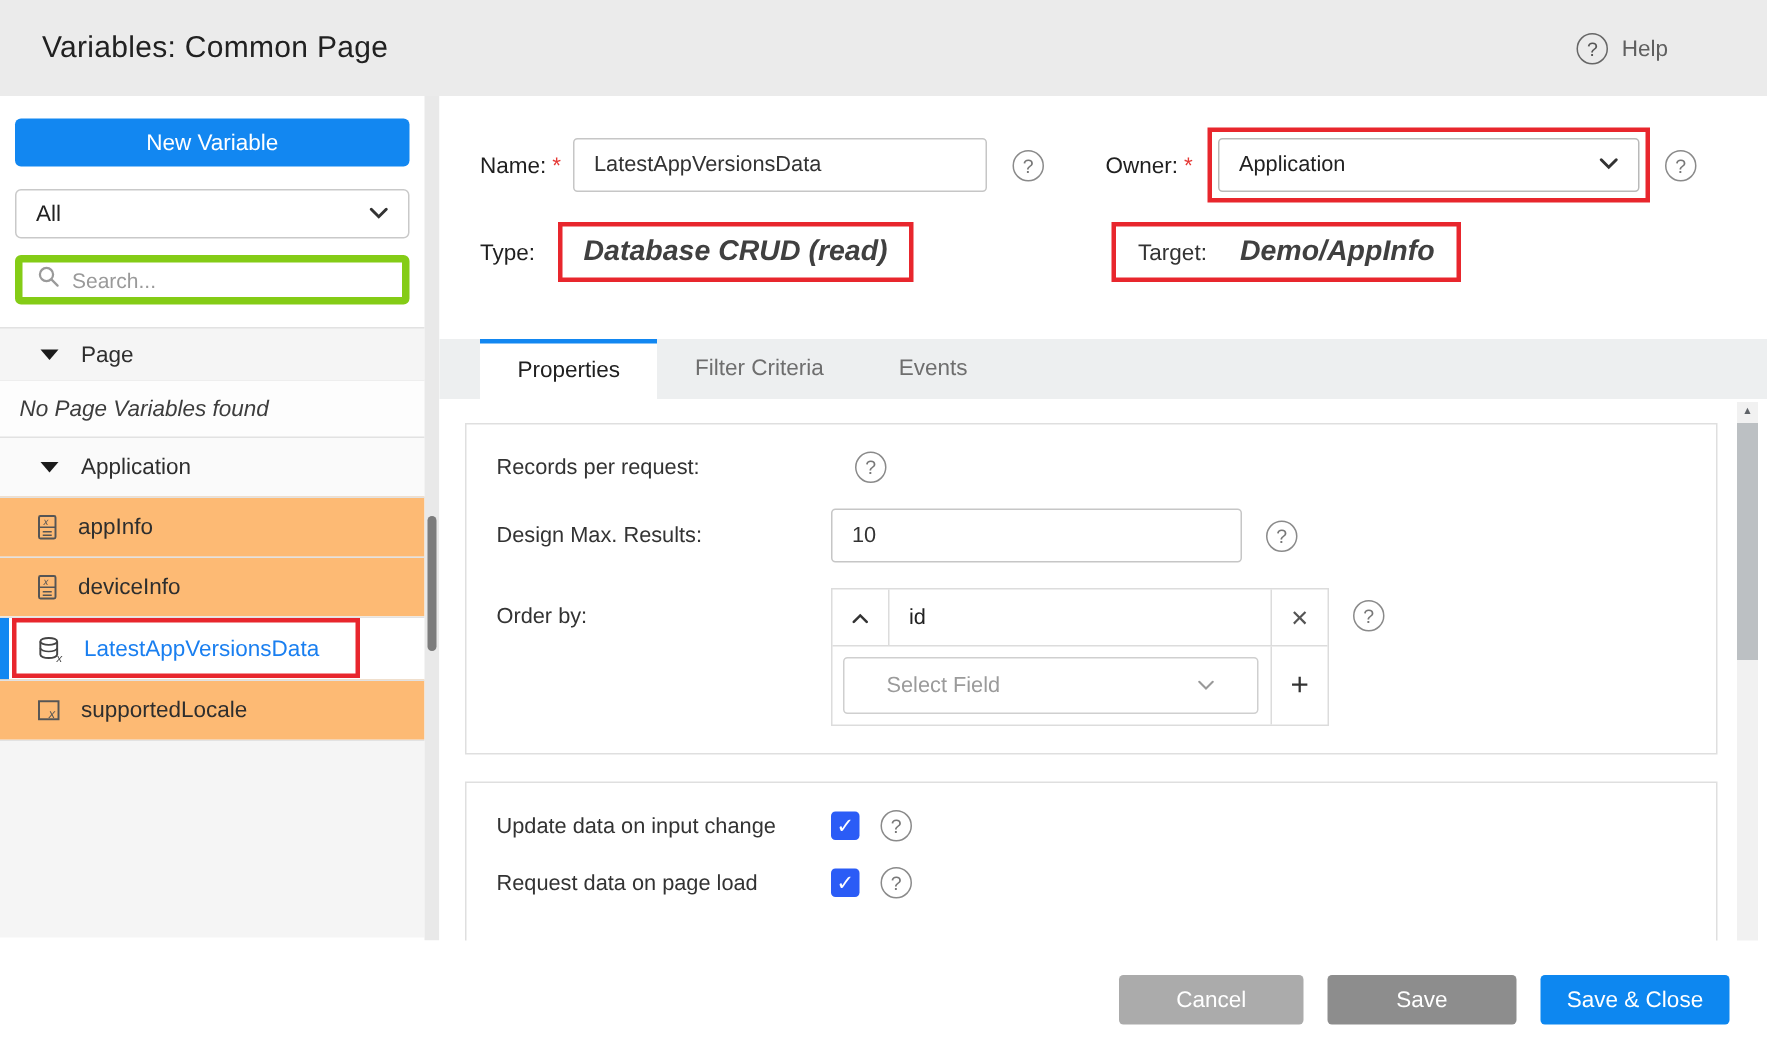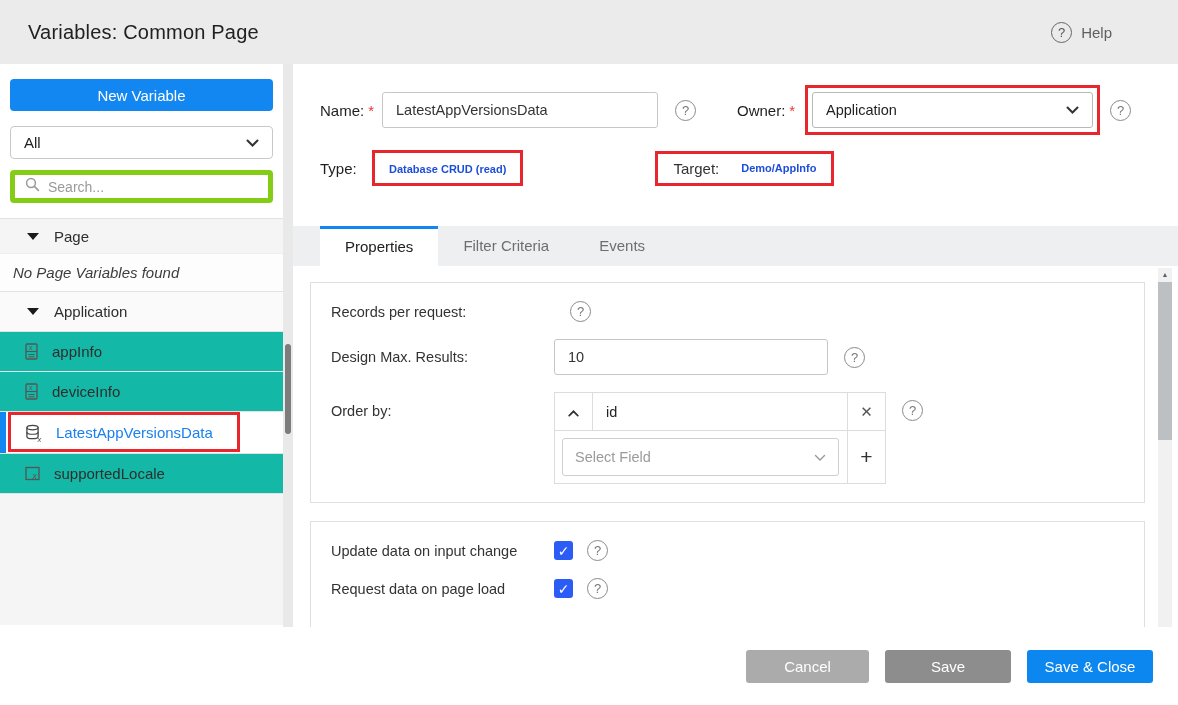--- a/index.html
+++ b/index.html
@@ -35,21 +35,21 @@
   .searchbox input::placeholder { color:#9a9a9a; }
 
   .tree { margin-top:15px; font-size:15px; }
   .trow { display:flex; align-items:center; position:relative; }
   .tgroup { height:35px; background:#f5f5f5; border-top:1px solid #e2e2e2; padding-left:27px; color:#2e2e2e; cursor:pointer; }
   .tgroup.app { height:40px; background:#fafafa; }
   .caret { width:0; height:0; border-left:6px solid transparent; border-right:6px solid transparent;
     border-top:7px solid #1b1b1b; margin-right:15px; }
   .tempty { height:38px; background:#fdfdfd; border-top:1px solid #eee; font-style:italic;
     color:#3d3d3d; padding-left:13px; }
-  .titem { height:40px; background:#14b8a6; border-top:1px solid #e2e2e2; padding-left:25px;
+  .titem { height:40px; background:#fdba74; border-top:1px solid #e2e2e2; padding-left:25px;
     color:#2e2e2e; cursor:pointer; }
   .titem .vicon { margin-right:13px; display:inline-flex; }
   .titem.selected { height:42px; background:#fff; color:#1a7ff0; }
   .sel-bar { position:absolute; left:0; top:0; bottom:0; width:6px; background:#1287f1; }
   .sel-outline { position:absolute; left:8px; top:0; bottom:1px; width:232px;
     border:3px solid #e8262d; pointer-events:none; }
   .tfiller { height:132px; background:#f5f5f5; border-top:1px solid #e2e2e2; }
 
   .side-scroll { position:absolute; right:0; top:0; width:10px; height:563px; background:#e9e9e9; }
   .side-thumb { position:absolute; left:2px; top:280px; width:6px; height:90px; background:#7c7c7c; border-radius:3px; }
@@ -65,21 +65,21 @@
     font-size:14.5px; font-family:inherit; color:#333; outline:none; }
   .name-input { width:276px; }
   .help-m { margin-left:17px; }
   .owner-label { margin-left:41px; width:68px; }
   .redbox { border:3px solid #e8262d; }
   .ownerbox { padding:4px; }
   .owner-select { width:281px; height:36px; padding:0 13px; font-size:14.5px; border-color:#b9b9b9; border-radius:3px; }
   .frow2 { margin-top:13px; min-height:40px; }
   .type-label { width:52px; }
   .typebox { padding:6px 14px; }
-  .typebox b, .targetbox b { font-size:11px; color:#1d4ed8; }
+  .typebox b, .targetbox b { font-size:19px; color:#404040;font-style:italic; }
   .targetbox { margin-left:132px; padding:6px 15px; display:flex; align-items:center; gap:22px; }
   .targetbox .flabel { color:#333; }
 
   
   .tabbar { margin-top:38px; height:40px; background:#edeff0; display:flex; padding-left:27px; }
   .tab { padding:0 25px; line-height:40px; font-size:15px; color:#6e6e6e; cursor:pointer; }
   .tab.active { background:#fff; border-top:3px solid #1287f1; line-height:36px; color:#202020; font-weight:500; }
 
   
   .content { position:relative; height:390px; background:#fff; overflow:hidden; }
@@ -95,21 +95,21 @@
 
   .orderby { width:332px; border:1px solid #dcdcdc; }
   .ob-row1 { display:flex; height:38px; border-bottom:1px solid #dcdcdc; }
   .ob-sort { width:38px; display:flex; align-items:center; justify-content:center;
     border-right:1px solid #dcdcdc; cursor:pointer; }
   .ob-field { flex:1; display:flex; align-items:center; padding-left:13px; font-size:14.5px; color:#222; }
   .ob-remove { width:38px; display:flex; align-items:center; justify-content:center;
     border-left:1px solid #dcdcdc; color:#555; font-size:15px; cursor:pointer; }
   .ob-row2 { display:flex; align-items:stretch; height:52px; }
   .ob-selwrap { flex:1; display:flex; align-items:center; padding-left:7px; }
-  .ob-select { width:277px; height:38px; padding:0 12px; font-size:14.5px; color:#9b9b9b; border-color:#cfcfcf; border-radius:3px;gap:16px; }
+  .ob-select { width:277px; height:38px; padding:0 28px; font-size:14.5px; color:#9b9b9b; border-color:#cfcfcf; border-radius:3px;gap:16px; }
   .ob-add { width:38px; display:flex; align-items:center; justify-content:center;
     border-left:1px solid #dcdcdc; font-size:21px; font-weight:300; color:#333; cursor:pointer; }
   .help-ob { margin-left:16px; margin-top:8px; }
 
   .crow2 { margin-top:34px; }
   .checkbox { width:19px; height:19px; background:#2b5cf6; border-radius:3px; color:#fff;
     display:inline-flex; align-items:center; justify-content:center; font-size:14px; cursor:pointer; }
   .help-c { margin-left:14px; }
 
   .vscroll { position:absolute; top:2px; right:6px; height:386px; width:14px; background:#f1f1f1; }

